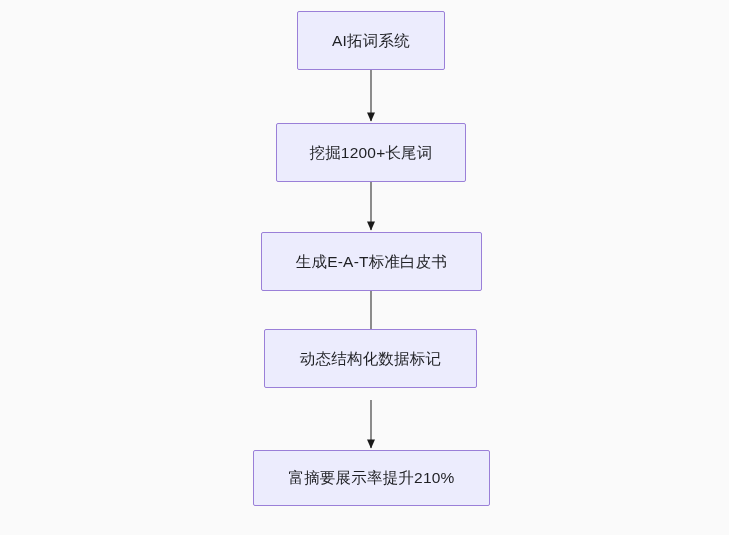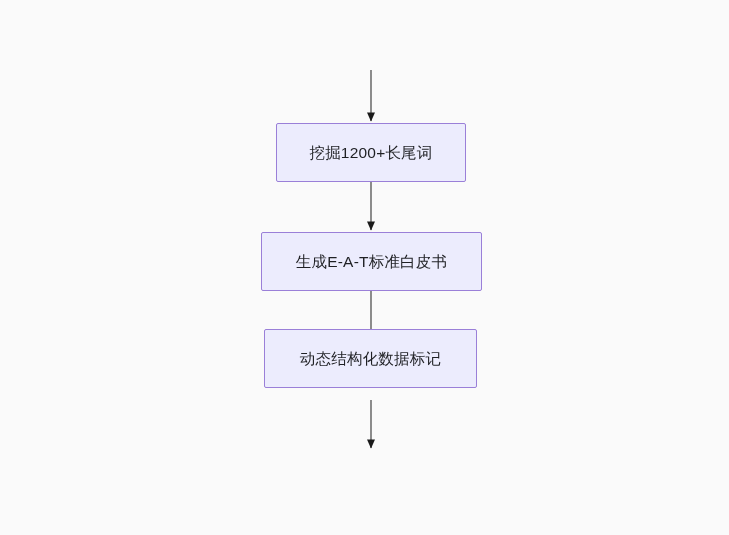--- a/index.html
+++ b/index.html
@@ -71,27 +71,33 @@
 
     <line x1="371" y1="70" x2="371" y2="121" stroke="#7f7f7f" stroke-width="1.8" marker-end="url(#arrowhead)"></line>
 
     <line x1="371" y1="182" x2="371" y2="230" stroke="#7f7f7f" stroke-width="1.8" marker-end="url(#arrowhead)"></line>
 
     <line x1="371" y1="291" x2="371" y2="339" stroke="#7f7f7f" stroke-width="1.8" marker-end="url(#arrowhead)"></line>
 
     <line x1="371" y1="400" x2="371" y2="448" stroke="#7f7f7f" stroke-width="1.8" marker-end="url(#arrowhead)"></line>
   </svg>
 
+  <div class="node node-1">
+    <span class="node-label">AI拓词系统</span>
+  </div>
 
   <div class="node node-2">
     <span class="node-label">挖掘1200+长尾词</span>
   </div>
 
   <div class="node node-3">
     <span class="node-label">生成E-A-T标准白皮书</span>
   </div>
 
   <div class="node node-4">
     <span class="node-label">动态结构化数据标记</span>
   </div>
 
+  <div class="node node-5">
+    <span class="node-label">富摘要展示率提升210%</span>
+  </div>
 
 </div>
 
 </body></html>

